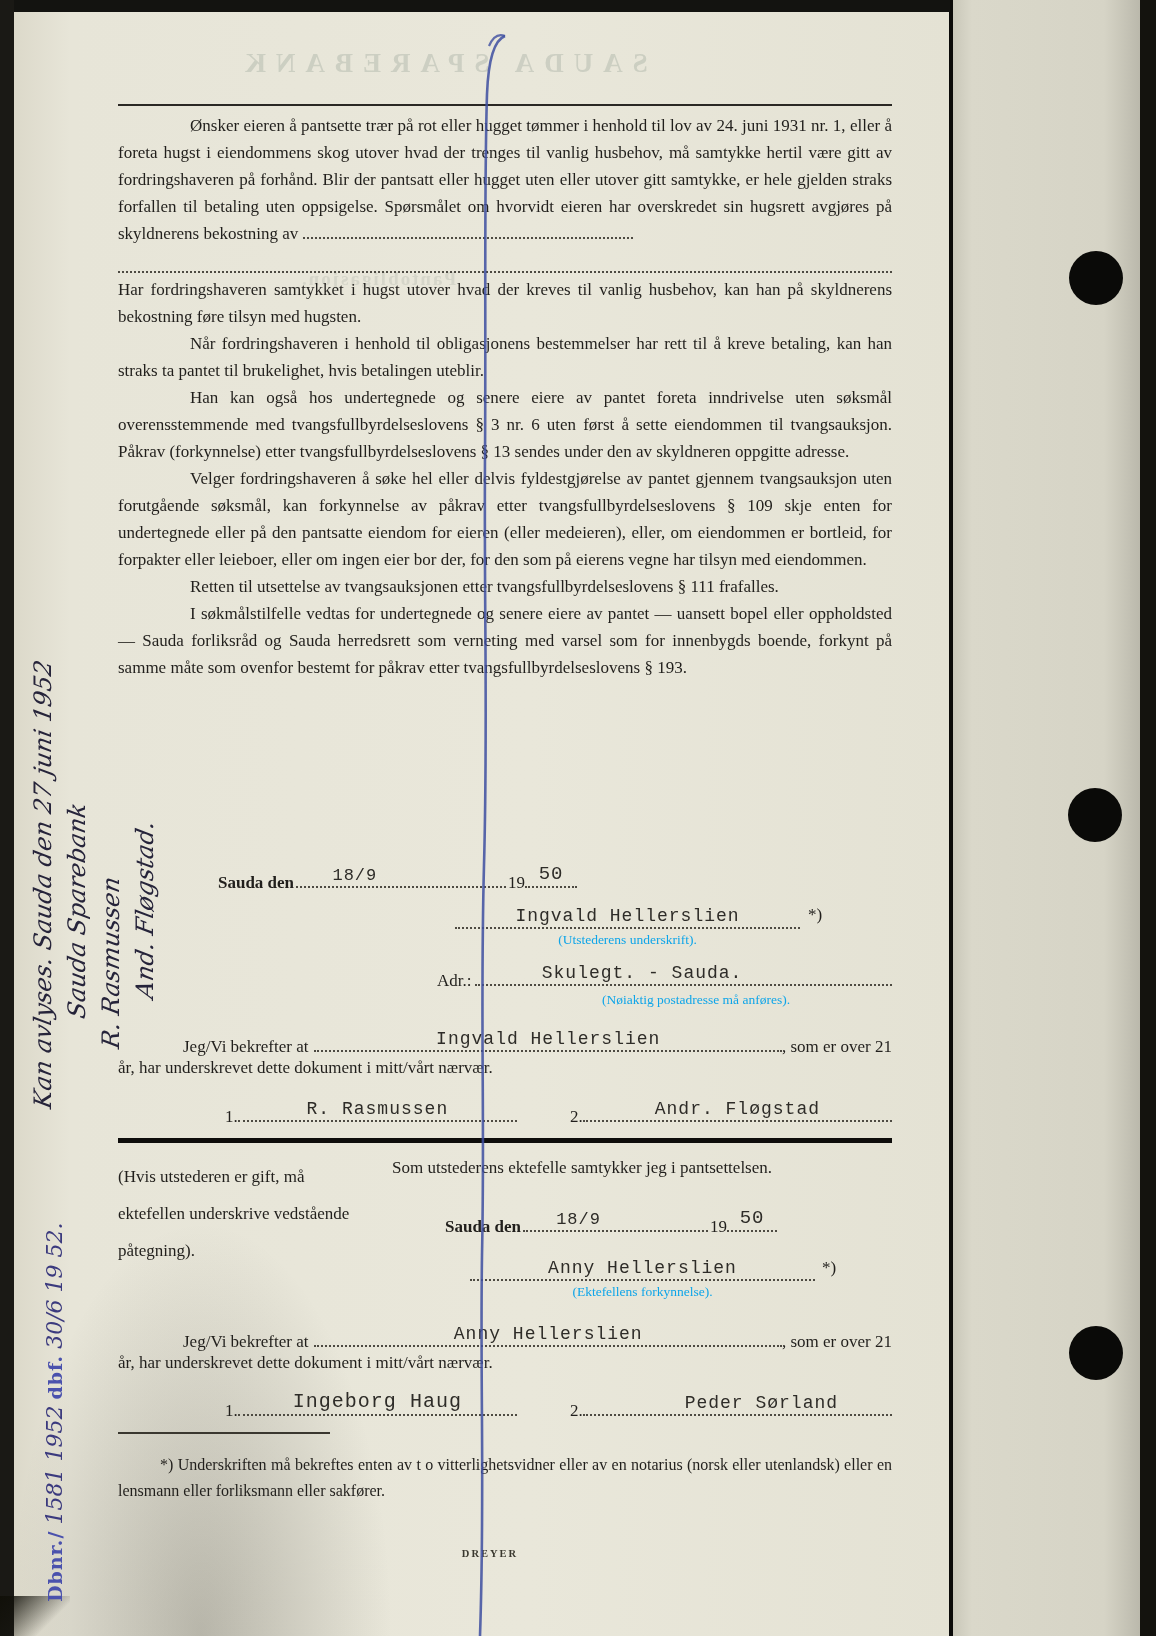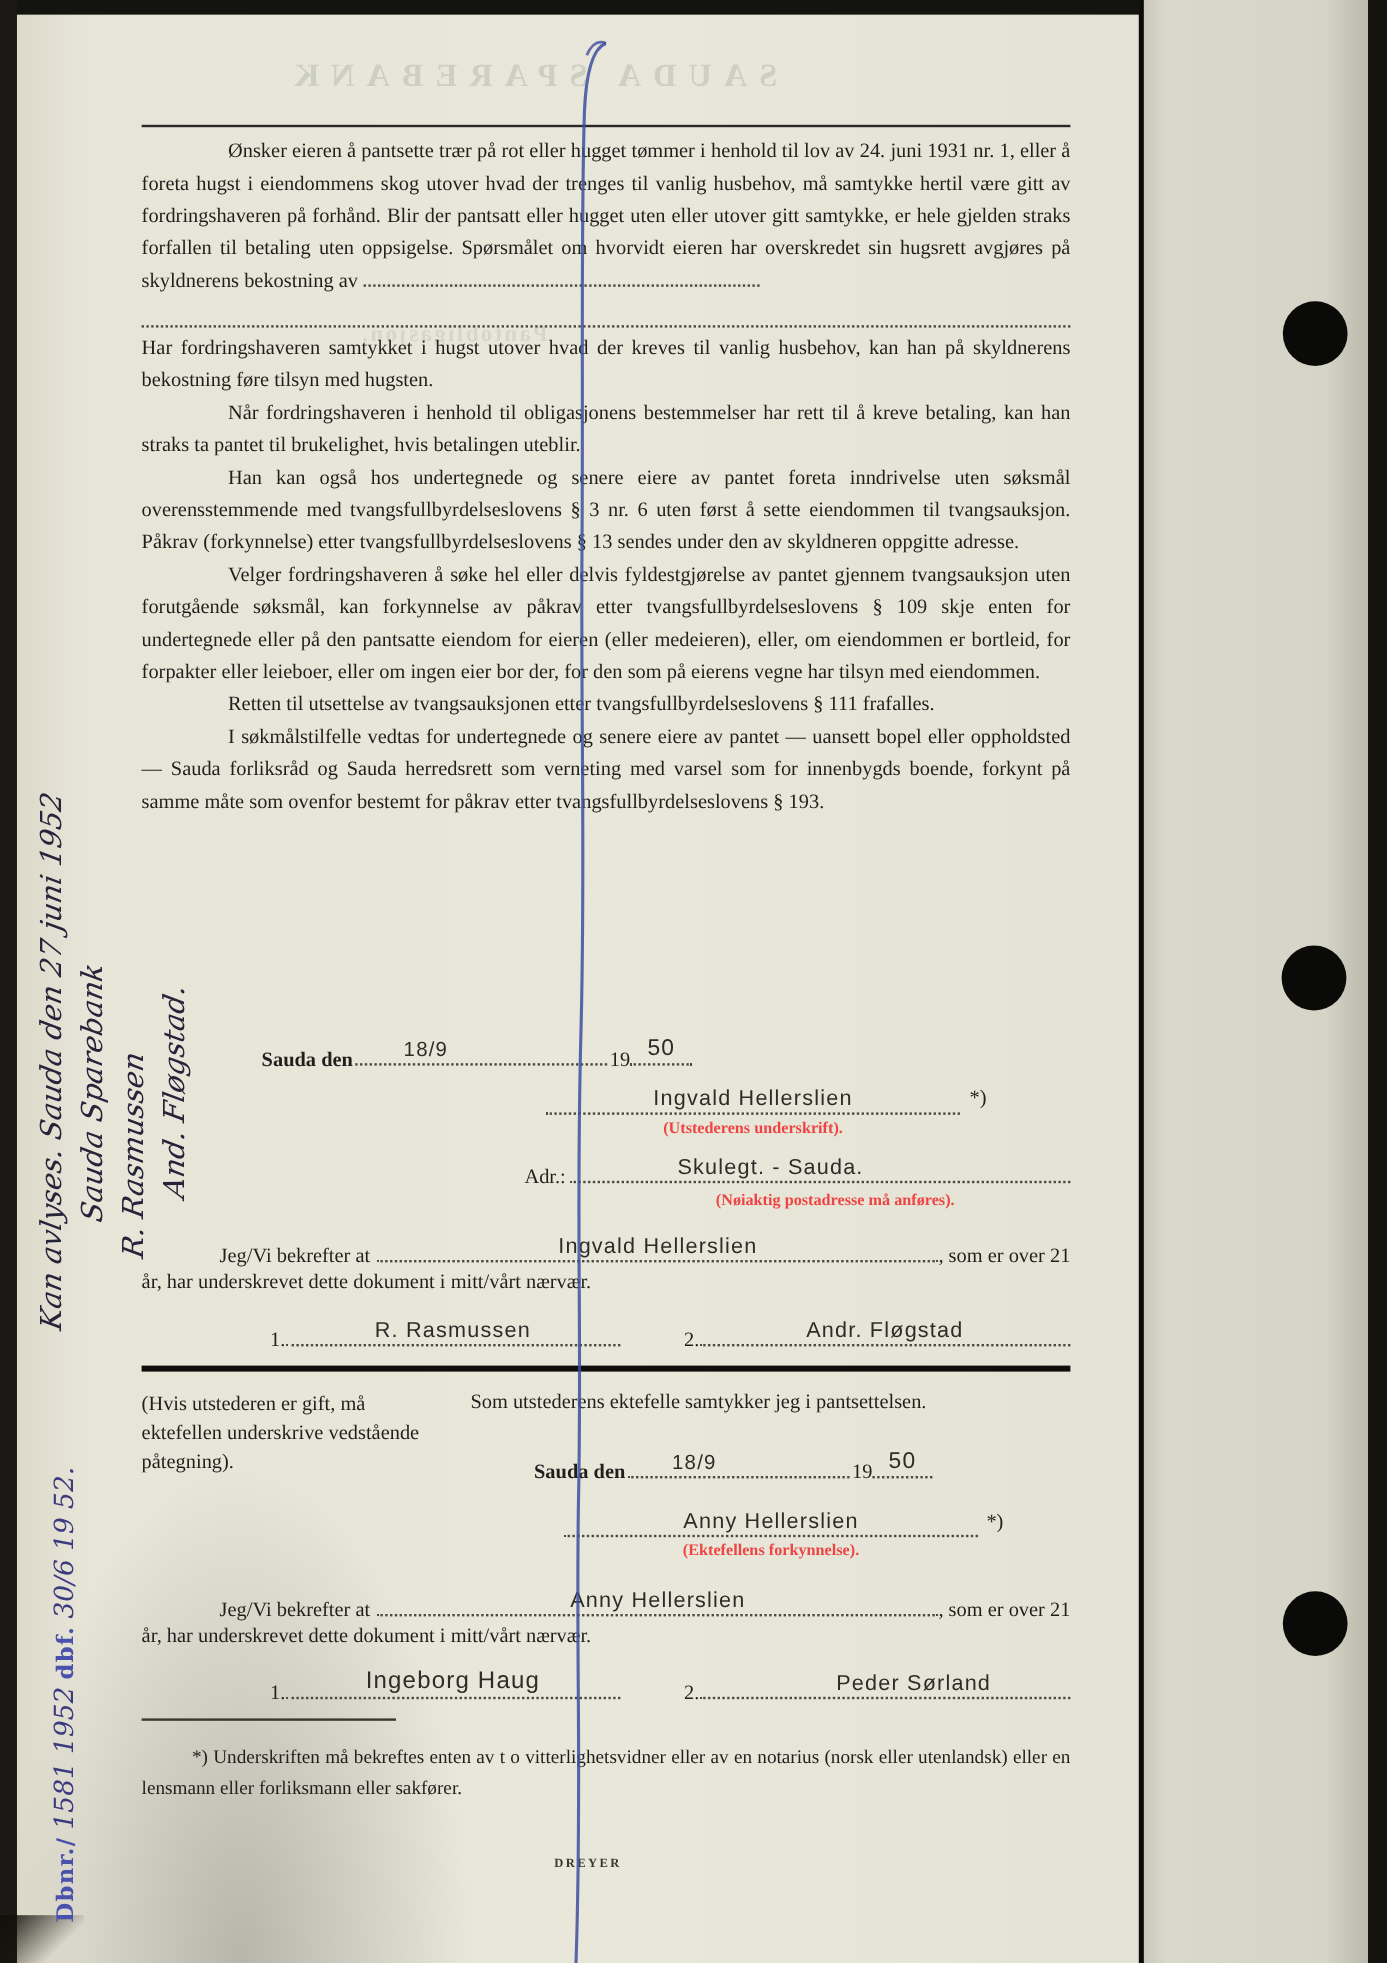--- a/index.html
+++ b/index.html
@@ -27,26 +27,26 @@
       font-weight:bold;letter-spacing:2px;font-size:19px;white-space:nowrap;}
   
   .rule-top{position:absolute;left:118px;top:104px;width:774px;height:2px;background:#2a2824;}
   .body-col{position:absolute;left:118px;top:112px;width:774px;color:#211f1c;
       font-size:17px;line-height:27px;text-align:justify;}
   .body-col p{margin:0;}
   .indent{text-indent:72px;}
   .leader{display:inline-block;width:330px;border-bottom:2px dotted #4d4a42;height:14px;}
   .dotted-row{height:24px;border-bottom:2px dotted #4d4a42;margin-bottom:3px;}
   
-  .typed{font-family:Liberation Sans, sans-serif;color:#2e2c28;font-size:17px;
+  .typed{font-family:Liberation Mono, monospace;color:#2e2c28;font-size:17px;
       letter-spacing:1px;white-space:nowrap;}
   .entry{position:relative;display:inline-block;border-bottom:2px dotted #4d4a42;vertical-align:baseline;}
   .entry .typed{position:absolute;left:50%;transform:translateX(-50%);bottom:1px;}
   .abs{position:absolute;color:#211f1c;font-size:17px;}
-  .caption{position:absolute;color:#ef4444;font-size:13.5px;text-align:center;font-weight:700;}
+  .caption{position:absolute;color:#0ea5e9;font-size:13.5px;text-align:center;font-weight:400;}
   .row{display:flex;align-items:baseline;}
   .nowrap{white-space:nowrap;}
   .grow{flex:1;}
   .thick-rule{position:absolute;left:118px;top:1138px;width:774px;height:5px;background:#0e0d0b;}
   .short-rule{position:absolute;left:118px;top:1432px;width:212px;height:2px;background:#3a372f;}
   .footnote{position:absolute;left:118px;top:1452px;width:774px;font-size:16px;
       line-height:26px;color:#211f1c;text-align:justify;text-indent:42px;}
   .printer{position:absolute;left:430px;top:1548px;width:120px;text-align:center;
       font-size:10.5px;font-weight:bold;letter-spacing:2px;color:#3a382f;}
   
@@ -135,21 +135,21 @@
   </div>
   <div class="abs row" style="left:570px;top:1096px;width:322px;">
     <span class="nowrap">2.</span>
     <span class="entry grow" style="height:24px;">
         <span class="typed" style="font-size:18px;text-align:center;">Andr. Fløgstad</span>
       </span>
   </div>
 
   <div class="thick-rule"></div>
 
-  <div class="abs" style="left:118px;top:1158px;width:256px;line-height:24px;">(Hvis utstederen er gift, må ektefellen underskrive vedstående påtegning).</div>
+  <div class="abs" style="left:118px;top:1158px;width:256px;line-height:37px;">(Hvis utstederen er gift, må ektefellen underskrive vedstående påtegning).</div>
   <div class="abs" style="left:392px;top:1158px;width:500px;">Som utstederens ektefelle samtykker jeg i pantsettelsen.</div>
 
   <div class="abs row" style="left:445px;top:1210px;width:390px;">
     <span class="nowrap" style="font-weight:600;">Sauda den</span>
     <span class="entry" style="width:185px;height:20px;margin:0 2px;">
         <span class="typed" style="left:30%;">18/9</span>
       </span>
     <span class="nowrap">19</span>
     <span class="entry" style="width:50px;height:20px;">
         <span class="typed" style="font-size:19px;">50</span>

